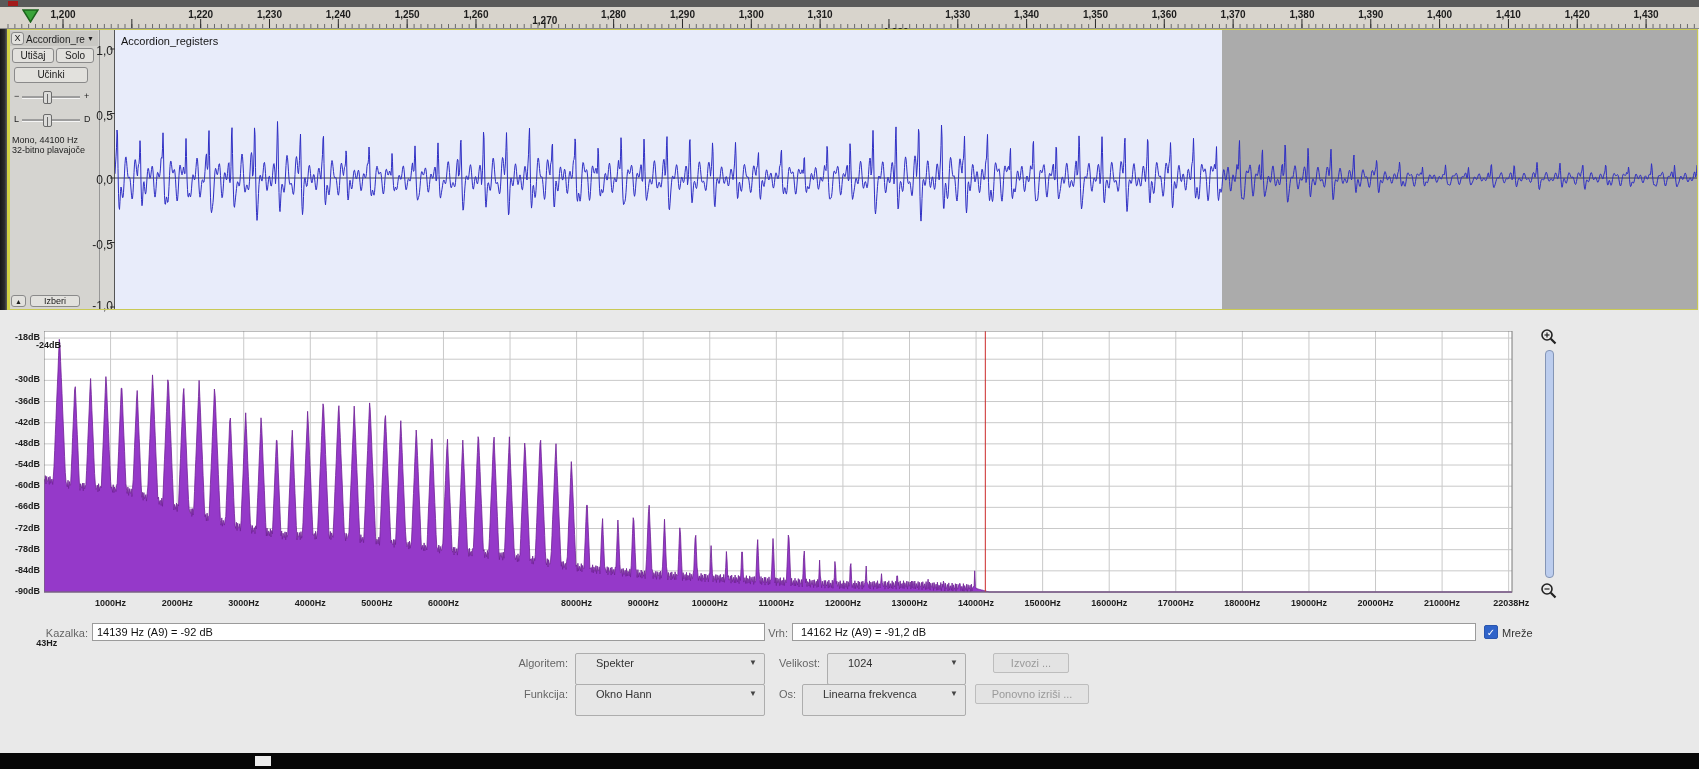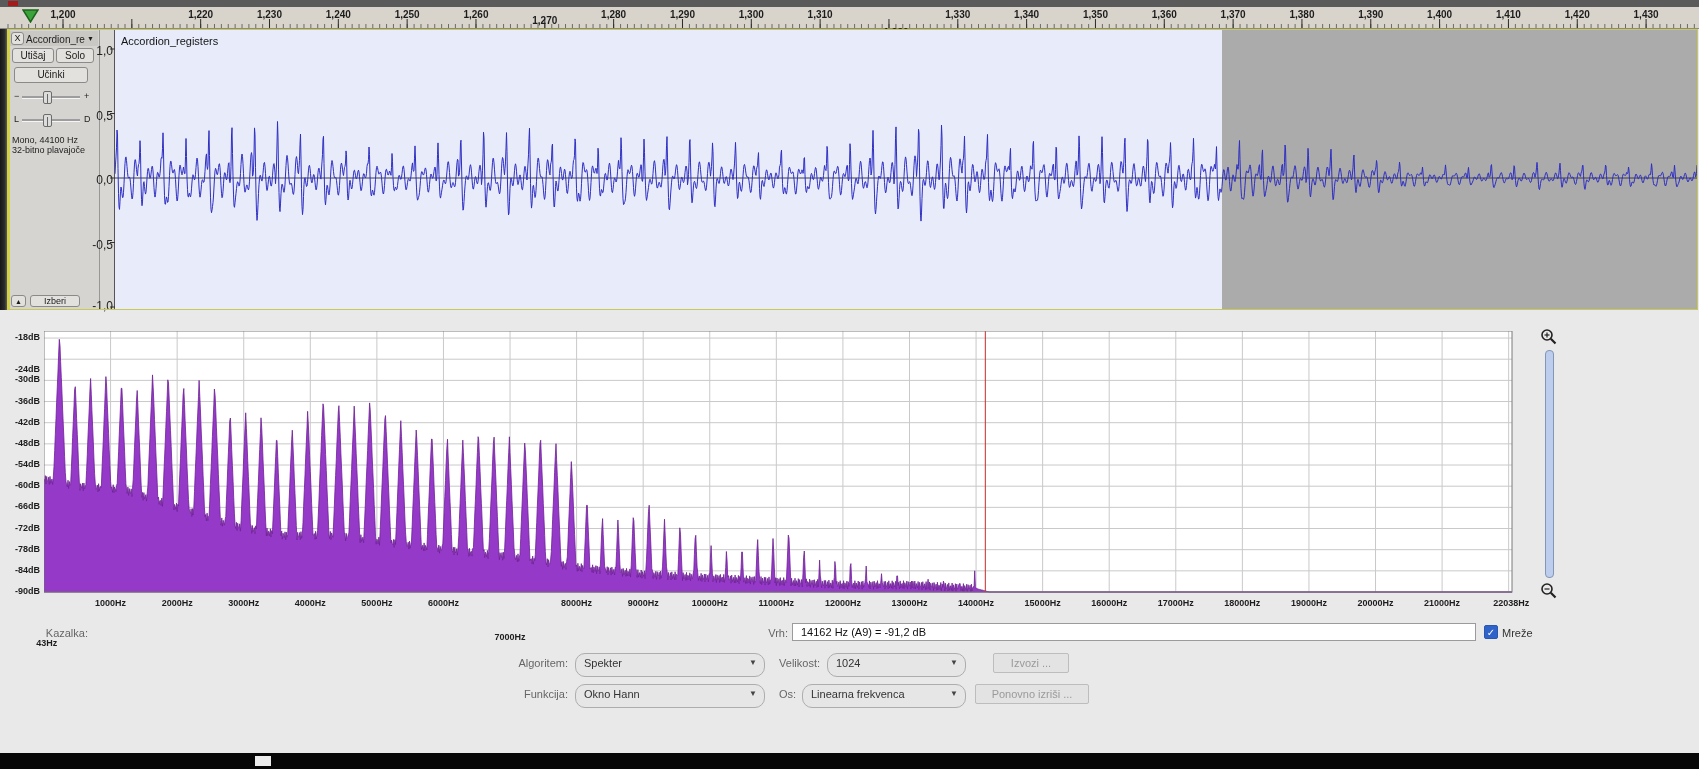--- a/index.html
+++ b/index.html
@@ -8,22 +8,22 @@
   .abs{position:absolute}
   .btn{position:absolute;background:#e2e1dd;border:1px solid #8a8a8a;border-radius:3px;
        font-size:10px;color:#1b1b1b;text-align:center;cursor:default;overflow:hidden}
   .tick-label{position:absolute;font-size:10px;font-weight:bold;color:#1c1c1c;text-align:center;width:48px}
   .vr-label{position:absolute;font-size:12px;color:#222;text-align:right;width:22px}
   .db-label{position:absolute;font-size:9px;font-weight:bold;color:#1d1d1d;text-align:right;width:40px;left:0}
   .hz-label{position:absolute;font-size:9px;font-weight:bold;color:#1d1d1d;text-align:center;width:64px;top:597px}
   .fld-label{position:absolute;font-size:11px;color:#666}
   .textbox{position:absolute;background:#fff;border:1px solid #9b9b9b;font-size:11px;color:#111;
            font-family:"Liberation Sans",sans-serif;padding:0 4px;height:18px}
-  .dropdown{position:absolute;background:#e6e6e6;border:1px solid #adadad;border-radius:10px;height:24px;
-            font-size:11px;color:#333;line-height:18px;padding-left:8px}
+  .dropdown{position:absolute;background:#e6e6e6;border:1px solid #adadad;border-radius:2px;height:32px;
+            font-size:11px;color:#333;line-height:18px;padding-left:20px}
   .dd-arrow{position:absolute;right:7px;top:5px;font-size:8px;color:#444;line-height:8px}
   .graybtn{position:absolute;background:#e3e3e3;border:1px solid #bdbdbd;border-radius:2px;height:20px;
            font-size:11px;color:#9a9a9a;text-align:center;line-height:18px}
   .slider-groove{position:absolute;height:3px;background:#9d9d9d;border-bottom:1px solid #f5f5f5}
   .slider-thumb{position:absolute;width:9px;height:13px;background:#dcdcda;border:1px solid #6c6c6c;border-radius:2px}
   .slider-thumb:after{content:"";position:absolute;left:3px;top:2px;width:1px;height:9px;background:#666}
   .panel-text{position:absolute;font-size:9px;color:#1e1e1e;white-space:nowrap}
 </style>
 </head>
 <body>
@@ -429,21 +429,21 @@
         <line x1="1198.3673469387757" y1="0" x2="1198.3673469387757" y2="261" stroke="#c9c9c9" stroke-width="1"></line>
         <line x1="1264.9433106575964" y1="0" x2="1264.9433106575964" y2="261" stroke="#c9c9c9" stroke-width="1"></line>
         <line x1="1331.5192743764173" y1="0" x2="1331.5192743764173" y2="261" stroke="#c9c9c9" stroke-width="1"></line>
         <line x1="1398.095238095238" y1="0" x2="1398.095238095238" y2="261" stroke="#c9c9c9" stroke-width="1"></line>
         <line x1="1464.671201814059" y1="0" x2="1464.671201814059" y2="261" stroke="#c9c9c9" stroke-width="1"></line>
         <path d="M0 261L0.0 148.1L0.7 150.5L1.3 144.6L2.0 152.8L2.7 145.4L3.3 150.3L4.0 149.9L4.7 146.2L5.3 153.4L6.0 145.4L6.7 152.3L7.3 149.1L8.0 148.1L8.7 153.5L9.3 145.9L10.0 135.3L10.7 119.4L11.3 103.5L12.0 87.6L12.6 71.8L13.3 55.9L14.0 40.0L14.6 24.2L15.3 8.3L16.0 14.6L16.6 30.5L17.3 46.4L18.0 62.3L18.6 78.1L19.3 94.0L20.0 109.9L20.6 125.7L21.3 141.6L22.0 151.1L22.6 152.4L23.3 155.8L24.0 149.2L24.6 157.5L25.3 150.5L26.0 154.5L26.6 154.1L27.3 138.3L28.0 122.4L28.6 106.5L29.3 90.6L30.0 74.8L30.6 58.9L31.3 55.7L32.0 71.6L32.6 87.5L33.3 103.3L34.0 119.2L34.6 135.1L35.3 151.0L36.0 159.4L36.6 152.7L37.3 156.1L37.9 157.2L38.6 152.1L39.3 159.9L39.9 152.0L40.6 157.8L41.3 156.1L41.9 153.4L42.6 139.5L43.3 123.6L43.9 107.8L44.6 91.9L45.3 76.0L45.9 60.2L46.6 47.5L47.3 63.3L47.9 79.2L48.6 95.1L49.3 110.9L49.9 126.8L50.6 142.7L51.3 153.0L51.9 158.4L52.6 157.2L53.3 154.0L53.9 160.8L54.6 152.7L55.3 159.8L55.9 156.0L56.6 155.5L57.3 156.7L57.9 140.8L58.6 124.9L59.3 109.0L59.9 93.2L60.6 77.3L61.2 61.4L61.9 45.6L62.6 55.1L63.2 71.0L63.9 86.8L64.6 102.7L65.2 118.6L65.9 134.4L66.6 150.3L67.2 157.1L67.9 156.1L68.6 161.3L69.2 153.7L69.9 161.6L70.6 156.0L71.2 157.8L71.9 160.6L72.6 154.3L73.2 152.5L73.9 136.7L74.6 120.8L75.2 104.9L75.9 89.1L76.6 73.2L77.2 57.3L77.9 57.3L78.6 73.2L79.2 89.1L79.9 104.9L80.6 120.8L81.2 136.7L81.9 152.5L82.6 159.1L83.2 162.5L83.9 156.0L84.6 164.4L85.2 157.5L85.9 161.6L86.5 162.3L87.2 157.8L87.9 165.6L88.5 157.8L89.2 148.4L89.9 132.6L90.5 116.7L91.2 100.8L91.9 84.9L92.5 69.1L93.2 59.5L93.9 75.4L94.5 91.3L95.2 107.2L95.9 123.0L96.5 138.9L97.2 154.8L97.9 166.3L98.5 161.4L99.2 169.3L99.9 161.6L100.5 167.6L101.2 166.0L101.9 163.6L102.5 170.1L103.2 162.3L103.9 155.0L104.5 139.1L105.2 123.3L105.9 107.4L106.5 91.5L107.2 75.7L107.9 59.8L108.5 43.9L109.2 56.6L109.9 72.5L110.5 88.4L111.2 104.2L111.8 120.1L112.5 136.0L113.2 151.8L113.8 167.7L114.5 166.1L115.2 173.4L115.8 169.7L116.5 169.5L117.2 174.4L117.8 167.1L118.5 175.3L119.2 160.0L119.8 144.1L120.5 128.2L121.2 112.3L121.8 96.5L122.5 80.6L123.2 64.7L123.8 48.8L124.5 52.0L125.2 67.9L125.8 83.8L126.5 99.6L127.2 115.5L127.8 131.4L128.5 147.3L129.2 163.1L129.8 179.0L130.5 173.4L131.2 175.5L131.8 178.3L132.5 172.2L133.2 180.5L133.8 173.4L134.5 175.0L135.1 159.1L135.8 143.2L136.5 127.4L137.1 111.5L137.8 95.6L138.5 79.8L139.1 63.9L139.8 57.5L140.5 73.4L141.1 89.3L141.8 105.1L142.5 121.0L143.1 136.9L143.8 152.8L144.5 168.6L145.1 177.3L145.8 181.5L146.5 182.1L147.1 177.7L147.8 185.4L148.5 177.6L149.1 184.0L149.8 176.4L150.5 160.5L151.1 144.6L151.8 128.7L152.5 112.9L153.1 97.0L153.8 81.1L154.5 65.3L155.1 49.4L155.8 65.3L156.5 81.1L157.1 97.0L157.8 112.9L158.5 128.7L159.1 144.6L159.8 160.5L160.4 176.4L161.1 185.8L161.8 183.4L162.4 189.9L163.1 182.1L163.8 189.7L164.4 185.4L165.1 185.0L165.8 169.1L166.4 153.2L167.1 137.4L167.8 121.5L168.4 105.6L169.1 89.8L169.8 73.9L170.4 58.0L171.1 64.4L171.8 80.2L172.4 96.1L173.1 112.0L173.8 127.9L174.4 143.7L175.1 159.6L175.8 175.5L176.4 189.3L177.1 194.2L177.8 186.9L178.4 195.2L179.1 189.2L179.8 191.9L180.4 194.1L181.1 188.5L181.8 185.4L182.4 169.5L183.1 153.7L183.7 137.8L184.4 121.9L185.1 106.0L185.7 90.2L186.4 87.0L187.1 102.9L187.7 118.7L188.4 134.6L189.1 150.5L189.7 166.4L190.4 182.2L191.1 194.7L191.7 197.4L192.4 191.3L193.1 199.5L193.7 192.2L194.4 196.9L195.1 196.8L195.7 192.8L196.4 200.1L197.1 189.7L197.7 173.9L198.4 158.0L199.1 142.1L199.7 126.3L200.4 110.4L201.1 94.5L201.7 81.8L202.4 97.7L203.1 113.6L203.7 129.4L204.4 145.3L205.1 161.2L205.7 177.0L206.4 192.9L207.1 194.8L207.7 202.4L208.4 194.5L209.0 200.8L209.7 198.5L210.4 196.6L211.0 202.6L211.7 194.8L212.4 197.9L213.0 182.1L213.7 166.2L214.4 150.3L215.0 134.5L215.7 118.6L216.4 102.7L217.0 86.8L217.7 96.4L218.4 112.2L219.0 128.1L219.7 144.0L220.4 159.8L221.0 175.7L221.7 191.6L222.4 205.0L223.0 197.1L223.7 204.6L224.4 200.2L225.0 200.6L225.7 204.8L226.4 197.8L227.0 206.0L227.7 199.6L228.4 202.8L229.0 188.8L229.7 172.9L230.4 157.0L231.0 141.1L231.7 125.3L232.4 109.4L233.0 109.4L233.7 125.3L234.3 141.1L235.0 157.0L235.7 172.9L236.3 188.8L237.0 204.6L237.7 200.0L238.3 208.2L239.0 202.1L239.7 204.7L240.3 206.7L241.0 200.8L241.7 208.8L242.3 201.1L243.0 206.2L243.7 203.9L244.3 188.0L245.0 172.2L245.7 156.3L246.3 140.4L247.0 124.6L247.7 108.7L248.3 99.2L249.0 115.0L249.7 130.9L250.3 146.8L251.0 162.6L251.7 178.5L252.3 194.4L253.0 208.8L253.7 201.3L254.3 205.9L255.0 205.6L255.7 201.5L256.3 208.7L257.0 200.6L257.6 207.2L258.3 204.1L259.0 191.4L259.6 175.5L260.3 159.6L261.0 143.8L261.6 127.9L262.3 112.0L263.0 96.1L263.6 80.3L264.3 93.0L265.0 108.8L265.6 124.7L266.3 140.6L267.0 156.5L267.6 172.3L268.3 188.2L269.0 204.1L269.6 204.4L270.3 202.5L271.0 208.3L271.6 200.3L272.3 208.0L273.0 203.0L273.6 199.8L274.3 183.9L275.0 168.0L275.6 152.1L276.3 136.3L277.0 120.4L277.6 104.5L278.3 88.7L279.0 72.8L279.6 76.0L280.3 91.8L281.0 107.7L281.6 123.6L282.3 139.4L282.9 155.3L283.6 171.2L284.3 187.1L284.9 202.9L285.6 207.6L286.3 200.4L286.9 208.6L287.6 201.9L288.3 205.0L288.9 206.4L289.6 192.1L290.3 176.3L290.9 160.4L291.6 144.5L292.3 128.7L292.9 112.8L293.6 96.9L294.3 81.0L294.9 74.7L295.6 90.6L296.3 106.4L296.9 122.3L297.6 138.2L298.3 154.0L298.9 169.9L299.6 185.8L300.3 201.7L300.9 201.9L301.6 209.9L302.3 202.4L302.9 207.5L303.6 206.7L304.3 203.3L304.9 202.1L305.6 186.2L306.2 170.4L306.9 154.5L307.6 138.6L308.2 122.7L308.9 106.9L309.6 91.0L310.2 75.1L310.9 91.0L311.6 106.9L312.2 122.7L312.9 138.6L313.6 154.5L314.2 170.4L314.9 186.2L315.6 202.1L316.2 211.8L316.9 203.7L317.6 210.5L318.2 207.4L318.9 206.2L319.6 211.7L320.2 198.9L320.9 183.0L321.6 167.1L322.2 151.3L322.9 135.4L323.6 119.5L324.2 103.7L324.9 87.8L325.6 71.9L326.2 78.3L326.9 94.1L327.6 110.0L328.2 125.9L328.9 141.8L329.6 157.6L330.2 173.5L330.9 189.4L331.5 205.2L332.2 213.2L332.9 208.2L333.5 209.3L334.2 212.8L334.9 206.1L335.5 214.3L336.2 198.9L336.9 183.0L337.5 167.1L338.2 151.3L338.9 135.4L339.5 119.5L340.2 103.7L340.9 87.8L341.5 84.6L342.2 100.5L342.9 116.4L343.5 132.2L344.2 148.1L344.9 164.0L345.5 179.8L346.2 195.7L346.9 211.6L347.5 209.1L348.2 212.4L348.9 213.8L349.5 208.5L350.2 216.4L350.9 208.6L351.5 213.5L352.2 197.7L352.9 181.8L353.5 165.9L354.2 150.0L354.8 134.2L355.5 118.3L356.2 102.4L356.8 89.7L357.5 105.6L358.2 121.5L358.8 137.3L359.5 153.2L360.2 169.1L360.8 185.0L361.5 200.8L362.2 210.3L362.8 215.5L363.5 214.6L364.2 211.2L364.8 218.1L365.5 210.1L366.2 217.2L366.8 213.5L367.5 210.1L368.2 194.2L368.8 178.4L369.5 162.5L370.2 146.6L370.8 130.7L371.5 114.9L372.2 99.0L372.8 108.5L373.5 124.4L374.2 140.3L374.8 156.1L375.5 172.0L376.2 187.9L376.8 203.8L377.5 218.4L378.2 215.3L378.8 214.2L379.5 219.6L380.1 211.9L380.8 219.8L381.5 214.4L382.1 216.0L382.8 219.0L383.5 203.3L384.1 187.4L384.8 171.6L385.5 155.7L386.1 139.8L386.8 124.0L387.5 108.1L388.1 108.1L388.8 124.0L389.5 139.8L390.1 155.7L390.8 171.6L391.5 187.4L392.1 203.3L392.8 216.1L393.5 217.2L394.1 220.7L394.8 214.0L395.5 222.2L396.1 215.3L396.8 219.2L397.5 219.9L398.1 215.1L398.8 213.0L399.5 197.1L400.1 181.2L400.8 165.4L401.5 149.5L402.1 133.6L402.8 117.8L403.5 108.2L404.1 124.1L404.8 140.0L405.4 155.8L406.1 171.7L406.8 187.6L407.4 203.5L408.1 219.3L408.8 221.4L409.4 216.2L410.1 224.0L410.8 216.2L411.4 221.9L412.1 220.3L412.8 217.6L413.4 224.1L414.1 216.1L414.8 204.4L415.4 188.5L416.1 172.6L416.8 156.7L417.4 140.9L418.1 125.0L418.8 109.1L419.4 121.8L420.1 137.7L420.8 153.6L421.4 169.4L422.1 185.3L422.8 201.2L423.4 217.1L424.1 218.5L424.8 225.4L425.4 217.3L426.1 224.4L426.8 220.7L427.4 220.2L428.1 225.1L428.7 217.6L429.4 216.8L430.1 200.9L430.7 185.0L431.4 169.2L432.1 153.3L432.7 137.4L433.4 121.5L434.1 105.7L434.7 108.8L435.4 124.7L436.1 140.6L436.7 156.5L437.4 172.3L438.1 188.2L438.7 204.1L439.4 219.9L440.1 218.7L440.7 226.7L441.4 221.2L442.1 222.9L442.7 225.8L443.4 219.4L444.1 227.6L444.7 220.3L445.4 207.6L446.1 191.8L446.7 175.9L447.4 160.0L448.1 144.2L448.7 128.3L449.4 112.4L450.1 106.1L450.7 121.9L451.4 137.8L452.1 153.7L452.7 169.6L453.4 185.4L454.0 201.3L454.7 217.2L455.4 228.7L456.0 221.7L456.7 225.6L457.4 226.3L458.0 221.5L458.7 229.2L459.4 221.2L460.0 227.3L460.7 216.9L461.4 201.0L462.0 185.2L462.7 169.3L463.4 153.4L464.0 137.6L464.7 121.7L465.4 105.8L466.0 121.7L466.7 137.6L467.4 153.4L468.0 169.3L468.7 185.2L469.4 201.0L470.0 216.9L470.7 222.8L471.4 228.6L472.0 227.0L472.7 224.3L473.4 230.8L474.0 222.8L474.7 230.3L475.4 226.0L476.0 223.2L476.7 207.4L477.3 191.5L478.0 175.6L478.7 159.8L479.3 143.9L480.0 128.0L480.7 112.1L481.3 118.5L482.0 134.4L482.7 150.2L483.3 166.1L484.0 182.0L484.7 197.9L485.3 213.7L486.0 229.6L486.7 228.1L487.3 227.7L488.0 232.6L488.7 225.1L489.3 233.2L490.0 227.3L490.7 229.7L491.3 223.5L492.0 207.6L492.7 191.7L493.3 175.9L494.0 160.0L494.7 144.1L495.3 128.2L496.0 112.4L496.7 109.2L497.3 125.1L498.0 140.9L498.7 156.8L499.3 172.7L500.0 188.6L500.7 204.4L501.3 220.3L502.0 231.2L502.6 234.0L503.3 227.7L504.0 235.9L504.6 228.7L505.3 233.2L506.0 233.2L506.6 229.1L507.3 220.6L508.0 204.7L508.6 188.8L509.3 173.0L510.0 157.1L510.6 141.2L511.3 125.4L512.0 112.7L512.6 128.5L513.3 144.4L514.0 160.3L514.6 176.1L515.3 192.0L516.0 207.9L516.6 223.8L517.3 235.3L518.0 230.7L518.6 238.3L519.3 230.4L520.0 236.6L520.6 234.4L521.3 232.3L522.0 238.4L522.6 230.5L523.3 225.9L524.0 210.0L524.6 194.1L525.3 178.2L526.0 162.4L526.6 146.5L527.3 130.6L527.9 140.2L528.6 156.0L529.3 171.9L529.9 187.8L530.6 203.6L531.3 219.5L531.9 235.4L532.6 233.9L533.3 240.3L533.9 232.3L534.6 239.7L535.3 235.4L535.9 235.5L536.6 239.9L537.3 232.6L537.9 240.8L538.6 234.4L539.3 237.4L539.9 237.8L540.6 221.9L541.3 206.1L541.9 190.2L542.6 174.3L543.3 174.3L543.9 190.2L544.6 206.1L545.3 221.9L545.9 237.8L546.6 236.9L547.3 236.5L547.9 241.2L548.6 233.8L549.3 241.9L549.9 235.9L550.6 238.3L551.2 240.5L551.9 234.6L552.6 242.6L553.2 235.1L553.9 240.1L554.6 239.5L555.2 235.8L555.9 242.9L556.6 228.9L557.2 213.0L557.9 197.2L558.6 187.6L559.2 203.5L559.9 219.4L560.6 235.3L561.2 237.3L561.9 239.2L562.6 241.9L563.2 235.7L563.9 243.8L564.6 236.5L565.2 241.0L565.9 240.9L566.6 236.8L567.2 244.1L567.9 236.1L568.6 242.7L569.2 239.8L569.9 238.3L570.6 244.0L571.2 236.2L571.9 236.6L572.6 220.7L573.2 204.8L573.9 189.0L574.6 201.7L575.2 217.5L575.9 233.4L576.5 241.9L577.2 242.4L577.9 237.8L578.5 245.4L579.2 237.4L579.9 243.6L580.5 241.3L581.2 239.3L581.9 245.3L582.5 237.4L583.2 245.0L583.9 240.2L584.5 241.0L585.2 244.8L585.9 237.9L586.5 246.1L587.2 234.4L587.9 218.5L588.5 202.6L589.2 186.7L589.9 189.9L590.5 205.8L591.2 221.7L591.9 237.5L592.5 240.2L593.2 246.6L593.9 238.6L594.5 246.1L595.2 241.7L595.9 241.9L596.5 246.2L597.2 239.0L597.9 247.2L598.5 240.7L599.2 243.7L599.8 245.3L600.5 239.8L601.2 247.7L601.8 240.0L602.5 228.2L603.2 212.3L603.8 196.4L604.5 180.5L605.2 174.2L605.8 190.1L606.5 205.9L607.2 221.8L607.8 237.7L608.5 239.7L609.2 247.7L609.8 241.6L610.5 244.0L611.2 246.2L611.8 240.3L612.5 248.3L613.2 240.7L613.8 245.7L614.5 245.0L615.2 241.3L615.8 248.3L616.5 240.2L617.2 247.1L617.8 243.7L618.5 235.8L619.2 220.0L619.8 204.1L620.5 188.2L621.2 204.1L621.8 220.0L622.5 235.8L623.2 240.7L623.8 248.9L624.5 241.5L625.1 246.0L625.8 245.9L626.5 241.7L627.1 249.0L627.8 240.9L628.5 247.5L629.1 244.6L629.8 243.1L630.5 248.6L631.1 240.8L631.8 248.7L632.5 243.3L633.1 244.7L633.8 244.4L634.5 228.6L635.1 212.7L635.8 196.8L636.5 203.2L637.1 219.1L637.8 234.9L638.5 249.6L639.1 241.6L639.8 247.8L640.5 245.4L641.1 243.4L641.8 249.4L642.5 241.4L643.1 249.1L643.8 244.2L644.5 245.0L645.1 248.7L645.8 241.8L646.5 249.9L647.1 243.1L647.8 246.6L648.4 247.6L649.1 242.6L649.8 239.3L650.4 223.4L651.1 207.5L651.8 204.3L652.4 220.2L653.1 236.1L653.8 242.1L654.4 249.5L655.1 245.1L655.8 245.3L656.4 249.5L657.1 242.3L657.8 250.4L658.4 243.9L659.1 246.9L659.8 248.5L660.4 243.0L661.1 250.9L661.8 243.1L662.4 248.5L663.1 247.2L663.8 244.2L664.4 250.8L665.1 242.7L665.8 243.1L666.4 227.3L667.1 214.6L667.8 230.4L668.4 242.8L669.1 250.9L669.8 244.8L670.4 247.3L671.1 249.3L671.8 243.5L672.4 251.5L673.1 243.9L673.7 248.9L674.4 248.1L675.1 244.5L675.7 251.5L676.4 243.4L677.1 250.3L677.7 246.8L678.4 246.0L679.1 251.0L679.7 243.4L680.4 251.4L681.1 245.6L681.7 236.4L682.4 220.5L683.1 230.1L683.7 245.9L684.4 244.6L685.1 249.2L685.7 249.0L686.4 244.9L687.1 252.2L687.7 244.1L688.4 250.7L689.1 247.7L689.7 246.3L690.4 251.8L691.1 244.0L691.7 251.9L692.4 246.5L693.1 247.9L693.7 251.0L694.4 244.4L695.1 252.6L695.7 245.4L696.4 249.5L697.1 236.8L697.7 221.0L698.4 221.0L699.0 236.8L699.7 251.1L700.4 248.6L701.0 246.6L701.7 252.5L702.4 244.6L703.0 252.3L703.7 247.3L704.4 248.2L705.0 251.8L705.7 244.9L706.4 253.1L707.0 246.2L707.7 249.8L708.4 250.7L709.0 245.8L709.7 253.4L710.4 245.5L711.0 251.4L711.7 249.5L712.4 234.0L713.0 218.1L713.7 208.6L714.4 224.4L715.0 240.3L715.7 248.5L716.4 252.6L717.0 245.5L717.7 253.6L718.4 247.1L719.0 250.2L719.7 251.6L720.4 246.2L721.0 254.1L721.7 246.3L722.3 251.8L723.0 250.4L723.7 247.4L724.3 254.0L725.0 245.9L725.7 253.1L726.3 249.1L727.0 248.8L727.7 239.3L728.3 223.4L729.0 207.5L729.7 220.2L730.3 236.1L731.0 252.0L731.7 246.7L732.3 254.6L733.0 247.0L733.7 252.1L734.3 251.2L735.0 247.7L735.7 254.7L736.3 246.6L737.0 253.5L737.7 249.9L738.3 249.2L739.0 254.2L739.7 246.6L740.3 254.6L741.0 248.7L741.7 250.8L742.3 251.7L743.0 235.8L743.7 219.9L744.3 204.1L745.0 207.2L745.7 223.1L746.3 239.0L747.0 254.9L747.6 247.2L748.3 253.9L749.0 250.8L749.6 249.5L750.3 254.9L751.0 247.2L751.6 255.0L752.3 249.6L753.0 251.1L753.6 254.1L754.3 247.6L755.0 255.8L755.6 248.6L756.3 252.7L757.0 253.0L757.6 248.5L758.3 256.0L759.0 242.3L759.6 226.4L760.3 220.0L761.0 235.9L761.6 251.8L762.3 247.8L763.0 255.5L763.6 250.5L764.3 251.4L765.0 255.0L765.6 248.1L766.3 256.3L767.0 249.4L767.6 253.1L768.3 253.9L769.0 249.0L769.6 256.6L770.3 248.7L770.9 254.6L771.6 252.6L772.3 250.2L772.9 256.4L773.6 248.4L774.3 255.9L774.9 245.0L775.6 229.1L776.3 245.0L776.9 248.7L777.6 256.8L778.3 250.2L778.9 253.4L779.6 254.7L780.3 249.4L780.9 257.2L781.6 249.4L782.3 255.0L782.9 253.5L783.6 250.6L784.3 257.1L784.9 249.1L785.6 256.3L786.3 252.2L786.9 252.0L787.6 256.6L788.3 249.2L788.9 257.3L789.6 251.0L790.3 246.4L790.9 230.5L791.6 236.8L792.3 252.7L792.9 250.2L793.6 255.3L794.3 254.4L794.9 250.9L795.6 257.8L796.2 249.7L796.9 256.7L797.6 253.1L798.2 252.4L798.9 257.3L799.6 249.7L800.2 257.7L800.9 251.8L801.6 253.9L802.2 256.3L802.9 250.1L803.6 258.1L804.2 250.7L804.9 255.3L805.6 251.6L806.2 235.7L806.9 232.6L807.6 248.4L808.2 256.6L808.9 253.4L809.6 252.1L810.2 257.5L810.9 249.7L811.6 257.6L812.2 252.0L812.9 253.6L813.6 256.5L814.2 250.0L814.9 258.1L815.6 250.9L816.2 255.0L816.9 255.2L817.6 250.7L818.2 258.1L818.9 250.1L819.6 256.4L820.2 253.7L820.9 251.9L821.5 247.7L822.2 235.0L822.9 250.8L823.5 252.3L824.2 253.3L824.9 256.7L825.5 249.9L826.2 258.0L826.9 251.1L827.5 254.8L828.2 255.5L828.9 250.6L829.5 258.2L830.2 250.2L830.9 256.1L831.5 254.0L832.2 251.6L832.9 257.8L833.5 249.7L834.2 257.2L834.9 252.6L835.5 253.0L836.2 256.9L836.9 249.8L837.5 242.7L838.2 251.3L838.9 254.5L839.5 255.7L840.2 250.4L840.9 258.2L841.5 250.3L842.2 255.9L842.9 254.3L843.5 251.4L844.2 257.9L844.8 249.8L845.5 257.0L846.2 252.8L846.8 252.7L847.5 257.1L848.2 249.8L848.8 257.8L849.5 251.5L850.2 254.2L850.8 256.0L851.5 250.3L852.2 258.2L852.8 244.9L853.5 244.9L854.2 254.6L854.8 251.2L855.5 258.0L856.2 249.9L856.8 256.8L857.5 253.1L858.2 252.4L858.8 257.3L859.5 249.7L860.2 257.7L860.8 251.7L861.5 253.9L862.2 256.2L862.8 250.1L863.5 258.1L864.2 250.6L864.8 255.3L865.5 254.9L866.2 251.0L866.8 258.1L867.5 250.0L868.2 256.8L868.8 250.1L869.5 252.4L870.1 257.7L870.8 250.0L871.5 257.9L872.1 252.4L872.8 254.0L873.5 256.9L874.1 250.5L874.8 258.6L875.5 251.4L876.1 255.6L876.8 255.8L877.5 251.4L878.1 258.8L878.8 250.7L879.5 257.1L880.1 254.5L880.8 252.7L881.5 258.5L882.1 250.6L882.8 258.3L883.5 253.2L884.1 248.2L884.8 257.7L885.5 251.0L886.1 259.1L886.8 252.2L887.5 256.0L888.1 256.6L888.8 251.8L889.5 259.4L890.1 251.5L890.8 257.5L891.5 255.4L892.1 253.1L892.8 259.2L893.4 251.2L894.1 258.8L894.8 254.1L895.4 254.6L896.1 258.5L896.8 251.5L897.4 259.7L898.1 253.0L898.8 256.3L899.4 250.1L900.1 252.3L900.8 260.0L901.4 252.2L902.1 257.8L902.8 256.2L903.4 253.4L904.1 259.9L904.8 251.9L905.4 259.2L906.1 255.0L906.8 254.9L907.4 259.3L908.1 252.0L908.8 260.2L909.4 253.8L910.1 256.6L910.8 258.4L911.4 252.7L912.1 260.6L912.8 253.0L913.4 258.2L914.1 257.1L914.8 253.8L915.4 252.7L916.1 252.5L916.8 259.6L917.4 255.8L918.1 255.3L918.7 260.1L919.4 252.6L920.1 260.6L920.7 254.6L921.4 256.9L922.1 259.2L922.7 253.2L923.4 261.0L924.1 253.7L924.7 258.5L925.4 258.0L926.1 254.2L926.7 261.0L927.4 253.2L928.1 260.0L928.7 256.7L929.4 255.6L930.1 255.7L930.7 239.8L931.4 255.7L932.1 257.5L932.7 257.6L933.4 257.8L934.1 258.0L934.7 258.2L935.4 258.4L936.1 258.5L936.7 258.7L937.4 258.9L938.1 259.1L938.7 259.2L939.4 259.4L940.1 259.6L940.7 259.8L941.4 259.9L942.0 260.1L942.7 260.3L943.4 260.5L944.0 260.6L944.7 260.8L945.4 261.0L946.0 261.0L946.7 261.0L947.4 261.0L948.0 261.0L948.7 261.0L949.4 261.0L950.0 261.0L950.7 261.0L951.4 261.0L952.0 261.0L952.7 261.0L953.4 261.0L954.0 261.0L954.7 261.0L955.4 261.0L956.0 261.0L956.7 261.0L957.4 261.0L958.0 261.0L958.7 261.0L959.4 261.0L960.0 261.0L960.7 261.0L961.4 261.0L962.0 261.0L962.7 261.0L963.4 261.0L964.0 261.0L964.7 261.0L965.4 261.0L966.0 261.0L966.7 261.0L967.3 261.0L968.0 261.0L968.7 261.0L969.3 261.0L970.0 261.0L970.7 261.0L971.3 261.0L972.0 261.0L972.7 261.0L973.3 261.0L974.0 261.0L974.7 261.0L975.3 261.0L976.0 261.0L976.7 261.0L977.3 261.0L978.0 261.0L978.7 261.0L979.3 261.0L980.0 261.0L980.7 261.0L981.3 261.0L982.0 261.0L982.7 261.0L983.3 261.0L984.0 261.0L984.7 261.0L985.3 261.0L986.0 261.0L986.7 261.0L987.3 261.0L988.0 261.0L988.7 261.0L989.3 261.0L990.0 261.0L990.7 261.0L991.3 261.0L992.0 261.0L992.6 261.0L993.3 261.0L994.0 261.0L994.6 261.0L995.3 261.0L996.0 261.0L996.6 261.0L997.3 261.0L998.0 261.0L998.6 261.0L999.3 261.0L1000.0 261.0L1000.6 261.0L1001.3 261.0L1002.0 261.0L1002.6 261.0L1003.3 261.0L1004.0 261.0L1004.6 261.0L1005.3 261.0L1006.0 261.0L1006.6 261.0L1007.3 261.0L1008.0 261.0L1008.6 261.0L1009.3 261.0L1010.0 261.0L1010.6 261.0L1011.3 261.0L1012.0 261.0L1012.6 261.0L1013.3 261.0L1014.0 261.0L1014.6 261.0L1015.3 261.0L1015.9 261.0L1016.6 261.0L1017.3 261.0L1017.9 261.0L1018.6 261.0L1019.3 261.0L1019.9 261.0L1020.6 261.0L1021.3 261.0L1021.9 261.0L1022.6 261.0L1023.3 261.0L1023.9 261.0L1024.6 261.0L1025.3 261.0L1025.9 261.0L1026.6 261.0L1027.3 261.0L1027.9 261.0L1028.6 261.0L1029.3 261.0L1029.9 261.0L1030.6 261.0L1031.3 261.0L1031.9 261.0L1032.6 261.0L1033.3 261.0L1033.9 261.0L1034.6 261.0L1035.3 261.0L1035.9 261.0L1036.6 261.0L1037.3 261.0L1037.9 261.0L1038.6 261.0L1039.3 261.0L1039.9 261.0L1040.6 261.0L1041.2 261.0L1041.9 261.0L1042.6 261.0L1043.2 261.0L1043.9 261.0L1044.6 261.0L1045.2 261.0L1045.9 261.0L1046.6 261.0L1047.2 261.0L1047.9 261.0L1048.6 261.0L1049.2 261.0L1049.9 261.0L1050.6 261.0L1051.2 261.0L1051.9 261.0L1052.6 261.0L1053.2 261.0L1053.9 261.0L1054.6 261.0L1055.2 261.0L1055.9 261.0L1056.6 261.0L1057.2 261.0L1057.9 261.0L1058.6 261.0L1059.2 261.0L1059.9 261.0L1060.6 261.0L1061.2 261.0L1061.9 261.0L1062.6 261.0L1063.2 261.0L1063.9 261.0L1064.5 261.0L1065.2 261.0L1065.9 261.0L1066.5 261.0L1067.2 261.0L1067.9 261.0L1068.5 261.0L1069.2 261.0L1069.9 261.0L1070.5 261.0L1071.2 261.0L1071.9 261.0L1072.5 261.0L1073.2 261.0L1073.9 261.0L1074.5 261.0L1075.2 261.0L1075.9 261.0L1076.5 261.0L1077.2 261.0L1077.9 261.0L1078.5 261.0L1079.2 261.0L1079.9 261.0L1080.5 261.0L1081.2 261.0L1081.9 261.0L1082.5 261.0L1083.2 261.0L1083.9 261.0L1084.5 261.0L1085.2 261.0L1085.9 261.0L1086.5 261.0L1087.2 261.0L1087.9 261.0L1088.5 261.0L1089.2 261.0L1089.8 261.0L1090.5 261.0L1091.2 261.0L1091.8 261.0L1092.5 261.0L1093.2 261.0L1093.8 261.0L1094.5 261.0L1095.2 261.0L1095.8 261.0L1096.5 261.0L1097.2 261.0L1097.8 261.0L1098.5 261.0L1099.2 261.0L1099.8 261.0L1100.5 261.0L1101.2 261.0L1101.8 261.0L1102.5 261.0L1103.2 261.0L1103.8 261.0L1104.5 261.0L1105.2 261.0L1105.8 261.0L1106.5 261.0L1107.2 261.0L1107.8 261.0L1108.5 261.0L1109.2 261.0L1109.8 261.0L1110.5 261.0L1111.2 261.0L1111.8 261.0L1112.5 261.0L1113.2 261.0L1113.8 261.0L1114.5 261.0L1115.1 261.0L1115.8 261.0L1116.5 261.0L1117.1 261.0L1117.8 261.0L1118.5 261.0L1119.1 261.0L1119.8 261.0L1120.5 261.0L1121.1 261.0L1121.8 261.0L1122.5 261.0L1123.1 261.0L1123.8 261.0L1124.5 261.0L1125.1 261.0L1125.8 261.0L1126.5 261.0L1127.1 261.0L1127.8 261.0L1128.5 261.0L1129.1 261.0L1129.8 261.0L1130.5 261.0L1131.1 261.0L1131.8 261.0L1132.5 261.0L1133.1 261.0L1133.8 261.0L1134.5 261.0L1135.1 261.0L1135.8 261.0L1136.5 261.0L1137.1 261.0L1137.8 261.0L1138.4 261.0L1139.1 261.0L1139.8 261.0L1140.4 261.0L1141.1 261.0L1141.8 261.0L1142.4 261.0L1143.1 261.0L1143.8 261.0L1144.4 261.0L1145.1 261.0L1145.8 261.0L1146.4 261.0L1147.1 261.0L1147.8 261.0L1148.4 261.0L1149.1 261.0L1149.8 261.0L1150.4 261.0L1151.1 261.0L1151.8 261.0L1152.4 261.0L1153.1 261.0L1153.8 261.0L1154.4 261.0L1155.1 261.0L1155.8 261.0L1156.4 261.0L1157.1 261.0L1157.8 261.0L1158.4 261.0L1159.1 261.0L1159.8 261.0L1160.4 261.0L1161.1 261.0L1161.8 261.0L1162.4 261.0L1163.1 261.0L1163.7 261.0L1164.4 261.0L1165.1 261.0L1165.7 261.0L1166.4 261.0L1167.1 261.0L1167.7 261.0L1168.4 261.0L1169.1 261.0L1169.7 261.0L1170.4 261.0L1171.1 261.0L1171.7 261.0L1172.4 261.0L1173.1 261.0L1173.7 261.0L1174.4 261.0L1175.1 261.0L1175.7 261.0L1176.4 261.0L1177.1 261.0L1177.7 261.0L1178.4 261.0L1179.1 261.0L1179.7 261.0L1180.4 261.0L1181.1 261.0L1181.7 261.0L1182.4 261.0L1183.1 261.0L1183.7 261.0L1184.4 261.0L1185.1 261.0L1185.7 261.0L1186.4 261.0L1187.0 261.0L1187.7 261.0L1188.4 261.0L1189.0 261.0L1189.7 261.0L1190.4 261.0L1191.0 261.0L1191.7 261.0L1192.4 261.0L1193.0 261.0L1193.7 261.0L1194.4 261.0L1195.0 261.0L1195.7 261.0L1196.4 261.0L1197.0 261.0L1197.7 261.0L1198.4 261.0L1199.0 261.0L1199.7 261.0L1200.4 261.0L1201.0 261.0L1201.7 261.0L1202.4 261.0L1203.0 261.0L1203.7 261.0L1204.4 261.0L1205.0 261.0L1205.7 261.0L1206.4 261.0L1207.0 261.0L1207.7 261.0L1208.4 261.0L1209.0 261.0L1209.7 261.0L1210.4 261.0L1211.0 261.0L1211.7 261.0L1212.3 261.0L1213.0 261.0L1213.7 261.0L1214.3 261.0L1215.0 261.0L1215.7 261.0L1216.3 261.0L1217.0 261.0L1217.7 261.0L1218.3 261.0L1219.0 261.0L1219.7 261.0L1220.3 261.0L1221.0 261.0L1221.7 261.0L1222.3 261.0L1223.0 261.0L1223.7 261.0L1224.3 261.0L1225.0 261.0L1225.7 261.0L1226.3 261.0L1227.0 261.0L1227.7 261.0L1228.3 261.0L1229.0 261.0L1229.7 261.0L1230.3 261.0L1231.0 261.0L1231.7 261.0L1232.3 261.0L1233.0 261.0L1233.7 261.0L1234.3 261.0L1235.0 261.0L1235.6 261.0L1236.3 261.0L1237.0 261.0L1237.6 261.0L1238.3 261.0L1239.0 261.0L1239.6 261.0L1240.3 261.0L1241.0 261.0L1241.6 261.0L1242.3 261.0L1243.0 261.0L1243.6 261.0L1244.3 261.0L1245.0 261.0L1245.6 261.0L1246.3 261.0L1247.0 261.0L1247.6 261.0L1248.3 261.0L1249.0 261.0L1249.6 261.0L1250.3 261.0L1251.0 261.0L1251.6 261.0L1252.3 261.0L1253.0 261.0L1253.6 261.0L1254.3 261.0L1255.0 261.0L1255.6 261.0L1256.3 261.0L1257.0 261.0L1257.6 261.0L1258.3 261.0L1259.0 261.0L1259.6 261.0L1260.3 261.0L1260.9 261.0L1261.6 261.0L1262.3 261.0L1262.9 261.0L1263.6 261.0L1264.3 261.0L1264.9 261.0L1265.6 261.0L1266.3 261.0L1266.9 261.0L1267.6 261.0L1268.3 261.0L1268.9 261.0L1269.6 261.0L1270.3 261.0L1270.9 261.0L1271.6 261.0L1272.3 261.0L1272.9 261.0L1273.6 261.0L1274.3 261.0L1274.9 261.0L1275.6 261.0L1276.3 261.0L1276.9 261.0L1277.6 261.0L1278.3 261.0L1278.9 261.0L1279.6 261.0L1280.3 261.0L1280.9 261.0L1281.6 261.0L1282.3 261.0L1282.9 261.0L1283.6 261.0L1284.3 261.0L1284.9 261.0L1285.6 261.0L1286.2 261.0L1286.9 261.0L1287.6 261.0L1288.2 261.0L1288.9 261.0L1289.6 261.0L1290.2 261.0L1290.9 261.0L1291.6 261.0L1292.2 261.0L1292.9 261.0L1293.6 261.0L1294.2 261.0L1294.9 261.0L1295.6 261.0L1296.2 261.0L1296.9 261.0L1297.6 261.0L1298.2 261.0L1298.9 261.0L1299.6 261.0L1300.2 261.0L1300.9 261.0L1301.6 261.0L1302.2 261.0L1302.9 261.0L1303.6 261.0L1304.2 261.0L1304.9 261.0L1305.6 261.0L1306.2 261.0L1306.9 261.0L1307.6 261.0L1308.2 261.0L1308.9 261.0L1309.5 261.0L1310.2 261.0L1310.9 261.0L1311.5 261.0L1312.2 261.0L1312.9 261.0L1313.5 261.0L1314.2 261.0L1314.9 261.0L1315.5 261.0L1316.2 261.0L1316.9 261.0L1317.5 261.0L1318.2 261.0L1318.9 261.0L1319.5 261.0L1320.2 261.0L1320.9 261.0L1321.5 261.0L1322.2 261.0L1322.9 261.0L1323.5 261.0L1324.2 261.0L1324.9 261.0L1325.5 261.0L1326.2 261.0L1326.9 261.0L1327.5 261.0L1328.2 261.0L1328.9 261.0L1329.5 261.0L1330.2 261.0L1330.9 261.0L1331.5 261.0L1332.2 261.0L1332.9 261.0L1333.5 261.0L1334.2 261.0L1334.8 261.0L1335.5 261.0L1336.2 261.0L1336.8 261.0L1337.5 261.0L1338.2 261.0L1338.8 261.0L1339.5 261.0L1340.2 261.0L1340.8 261.0L1341.5 261.0L1342.2 261.0L1342.8 261.0L1343.5 261.0L1344.2 261.0L1344.8 261.0L1345.5 261.0L1346.2 261.0L1346.8 261.0L1347.5 261.0L1348.2 261.0L1348.8 261.0L1349.5 261.0L1350.2 261.0L1350.8 261.0L1351.5 261.0L1352.2 261.0L1352.8 261.0L1353.5 261.0L1354.2 261.0L1354.8 261.0L1355.5 261.0L1356.2 261.0L1356.8 261.0L1357.5 261.0L1358.1 261.0L1358.8 261.0L1359.5 261.0L1360.1 261.0L1360.8 261.0L1361.5 261.0L1362.1 261.0L1362.8 261.0L1363.5 261.0L1364.1 261.0L1364.8 261.0L1365.5 261.0L1366.1 261.0L1366.8 261.0L1367.5 261.0L1368.1 261.0L1368.8 261.0L1369.5 261.0L1370.1 261.0L1370.8 261.0L1371.5 261.0L1372.1 261.0L1372.8 261.0L1373.5 261.0L1374.1 261.0L1374.8 261.0L1375.5 261.0L1376.1 261.0L1376.8 261.0L1377.5 261.0L1378.1 261.0L1378.8 261.0L1379.5 261.0L1380.1 261.0L1380.8 261.0L1381.5 261.0L1382.1 261.0L1382.8 261.0L1383.4 261.0L1384.1 261.0L1384.8 261.0L1385.4 261.0L1386.1 261.0L1386.8 261.0L1387.4 261.0L1388.1 261.0L1388.8 261.0L1389.4 261.0L1390.1 261.0L1390.8 261.0L1391.4 261.0L1392.1 261.0L1392.8 261.0L1393.4 261.0L1394.1 261.0L1394.8 261.0L1395.4 261.0L1396.1 261.0L1396.8 261.0L1397.4 261.0L1398.1 261.0L1398.8 261.0L1399.4 261.0L1400.1 261.0L1400.8 261.0L1401.4 261.0L1402.1 261.0L1402.8 261.0L1403.4 261.0L1404.1 261.0L1404.8 261.0L1405.4 261.0L1406.1 261.0L1406.8 261.0L1407.4 261.0L1408.1 261.0L1408.7 261.0L1409.4 261.0L1410.1 261.0L1410.7 261.0L1411.4 261.0L1412.1 261.0L1412.7 261.0L1413.4 261.0L1414.1 261.0L1414.7 261.0L1415.4 261.0L1416.1 261.0L1416.7 261.0L1417.4 261.0L1418.1 261.0L1418.7 261.0L1419.4 261.0L1420.1 261.0L1420.7 261.0L1421.4 261.0L1422.1 261.0L1422.7 261.0L1423.4 261.0L1424.1 261.0L1424.7 261.0L1425.4 261.0L1426.1 261.0L1426.7 261.0L1427.4 261.0L1428.1 261.0L1428.7 261.0L1429.4 261.0L1430.1 261.0L1430.7 261.0L1431.4 261.0L1432.0 261.0L1432.7 261.0L1433.4 261.0L1434.0 261.0L1434.7 261.0L1435.4 261.0L1436.0 261.0L1436.7 261.0L1437.4 261.0L1438.0 261.0L1438.7 261.0L1439.4 261.0L1440.0 261.0L1440.7 261.0L1441.4 261.0L1442.0 261.0L1442.7 261.0L1443.4 261.0L1444.0 261.0L1444.7 261.0L1445.4 261.0L1446.0 261.0L1446.7 261.0L1447.4 261.0L1448.0 261.0L1448.7 261.0L1449.4 261.0L1450.0 261.0L1450.7 261.0L1451.4 261.0L1452.0 261.0L1452.7 261.0L1453.4 261.0L1454.0 261.0L1454.7 261.0L1455.4 261.0L1456.0 261.0L1456.7 261.0L1457.3 261.0L1458.0 261.0L1458.7 261.0L1459.3 261.0L1460.0 261.0L1460.7 261.0L1461.3 261.0L1462.0 261.0L1462.7 261.0L1463.3 261.0L1464.0 261.0L1464.7 261.0L1465.3 261.0L1466.0 261.0L1466.7 261.0L1467.3 261.0L1468.0 261.0L1468 261Z" fill="#9539c9" stroke="#6e1f96" stroke-width="0.8"></path>
         <line x1="941.3175510204082" y1="0" x2="941.3175510204082" y2="261" stroke="#cc2a2a" stroke-width="1"></line>
         <rect x="0" y="0" width="1468" height="261" fill="none" stroke="#7a7a7a" stroke-width="1"></rect>
       </svg>
       <div class="db-label" style="top: 7.05405px;">-18dB</div>
-      <div class="db-label" style="top: 39px;">-24dB</div>
+      <div class="db-label" style="top: 15px; margin-left: 21px;">-24dB</div>
       <div class="db-label" style="top: 49.3784px;">-30dB</div>
       <div class="db-label" style="top: 70.5405px;">-36dB</div>
       <div class="db-label" style="top: 91.7027px;">-42dB</div>
       <div class="db-label" style="top: 112.865px;">-48dB</div>
       <div class="db-label" style="top: 134.027px;">-54dB</div>
       <div class="db-label" style="top: 155.189px;">-60dB</div>
       <div class="db-label" style="top: 176.351px;">-66dB</div>
       <div class="db-label" style="top: 197.514px;">-72dB</div>
       <div class="db-label" style="top: 218.676px;">-78dB</div>
       <div class="db-label" style="top: 239.838px;">-84dB</div>
@@ -480,20 +480,21 @@
     <line x1="4.5" y1="7" x2="9.5" y2="7" stroke="#222" stroke-width="1.2"></line>
   </svg>
   <div class="abs" style="left:1545px;top:350px;width:9px;height:228px;background:#bccdee;border:1px solid #8495b5;border-radius:4px"></div>
   <svg class="abs" style="left:1540px;top:582px" width="18" height="18">
     <circle cx="7" cy="7" r="5" fill="none" stroke="#222" stroke-width="1.6"></circle>
     <line x1="10.8" y1="10.8" x2="15.5" y2="15.5" stroke="#222" stroke-width="2.2"></line>
     <line x1="4.5" y1="7" x2="9.5" y2="7" stroke="#222" stroke-width="1.2"></line>
   </svg>
 
   <div class="fld-label" style="left:40px;top:627px;width:48px;text-align:right">Kazalka:</div>
+  <input class="textbox" readonly="" style="left: 92px; top: 623px; width: 673px;" value="14139 Hz (A9) = -92 dB">
   <div class="fld-label" style="left:762px;top:627px;width:26px;text-align:right">Vrh:</div>
   <input class="textbox" readonly="" style="left: 792px; top: 623px; width: 684px; padding-left: 8px;" value="14162 Hz (A9) = -91,2 dB">
   <div class="abs" style="left:1484px;top:625px;width:14px;height:14px;background:#2f63c9;border:1px solid #2a56ad;border-radius:2px;color:#fff;font-size:10px;text-align:center;line-height:13px"><span>✓</span></div>
   <div class="fld-label" style="left:1502px;top:627px;color:#333">Mreže</div>
 
   <div class="fld-label" style="left:500px;top:657px;width:68px;text-align:right">Algoritem:</div>
   <div class="dropdown" style="left:575px;top:653px;width:190px">
     <span>Spekter</span>
     <span class="dd-arrow">▼</span>
   </div>

